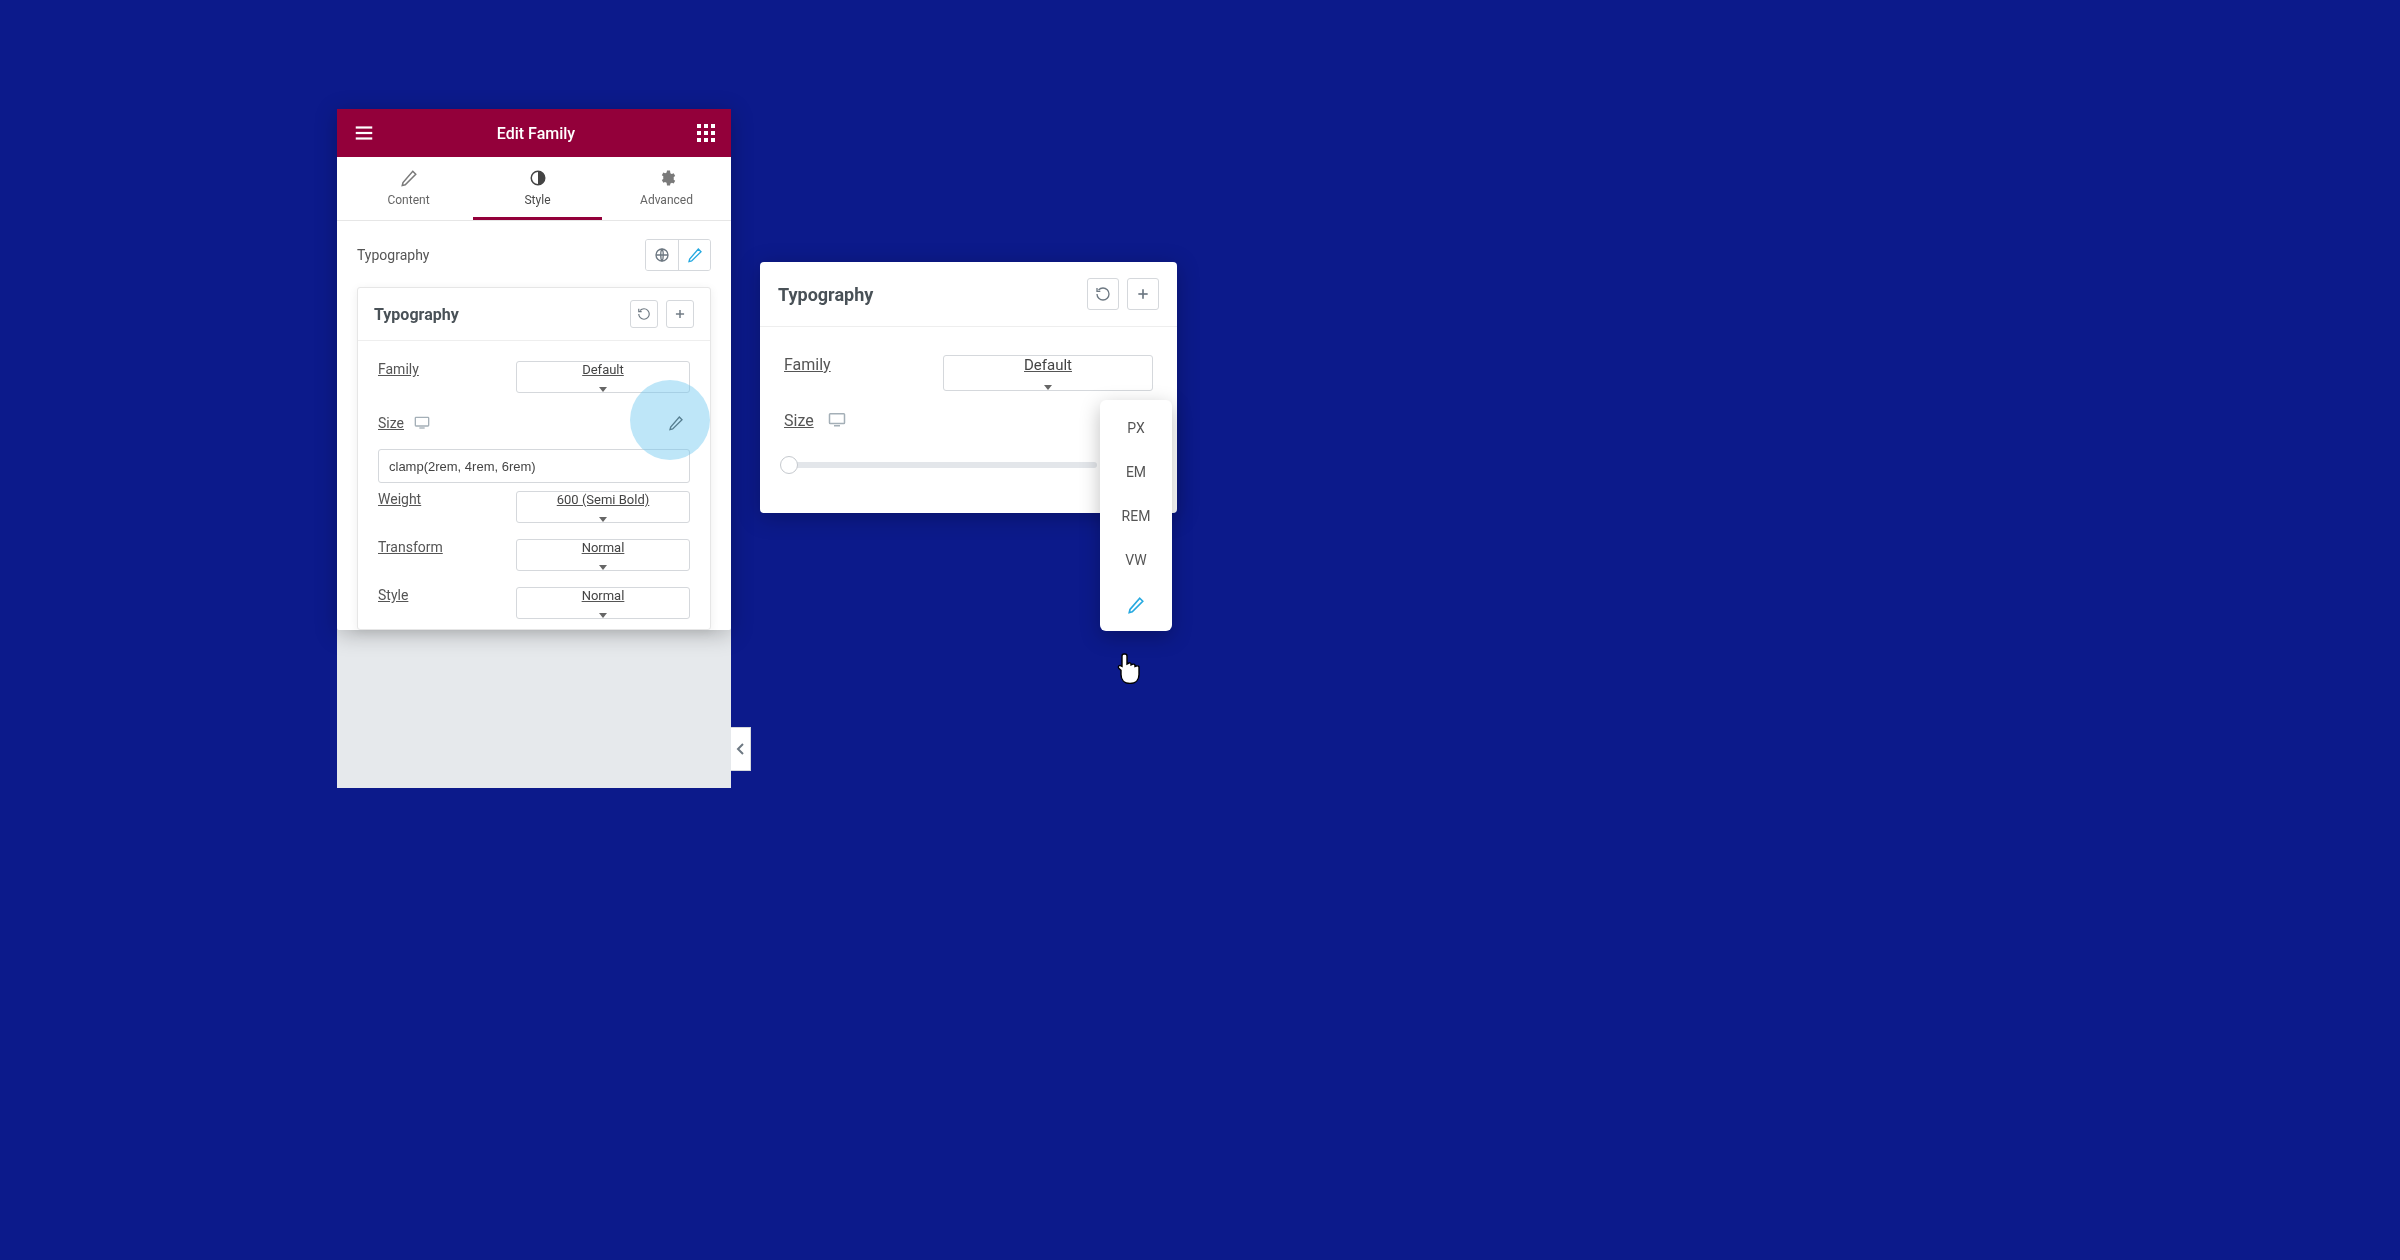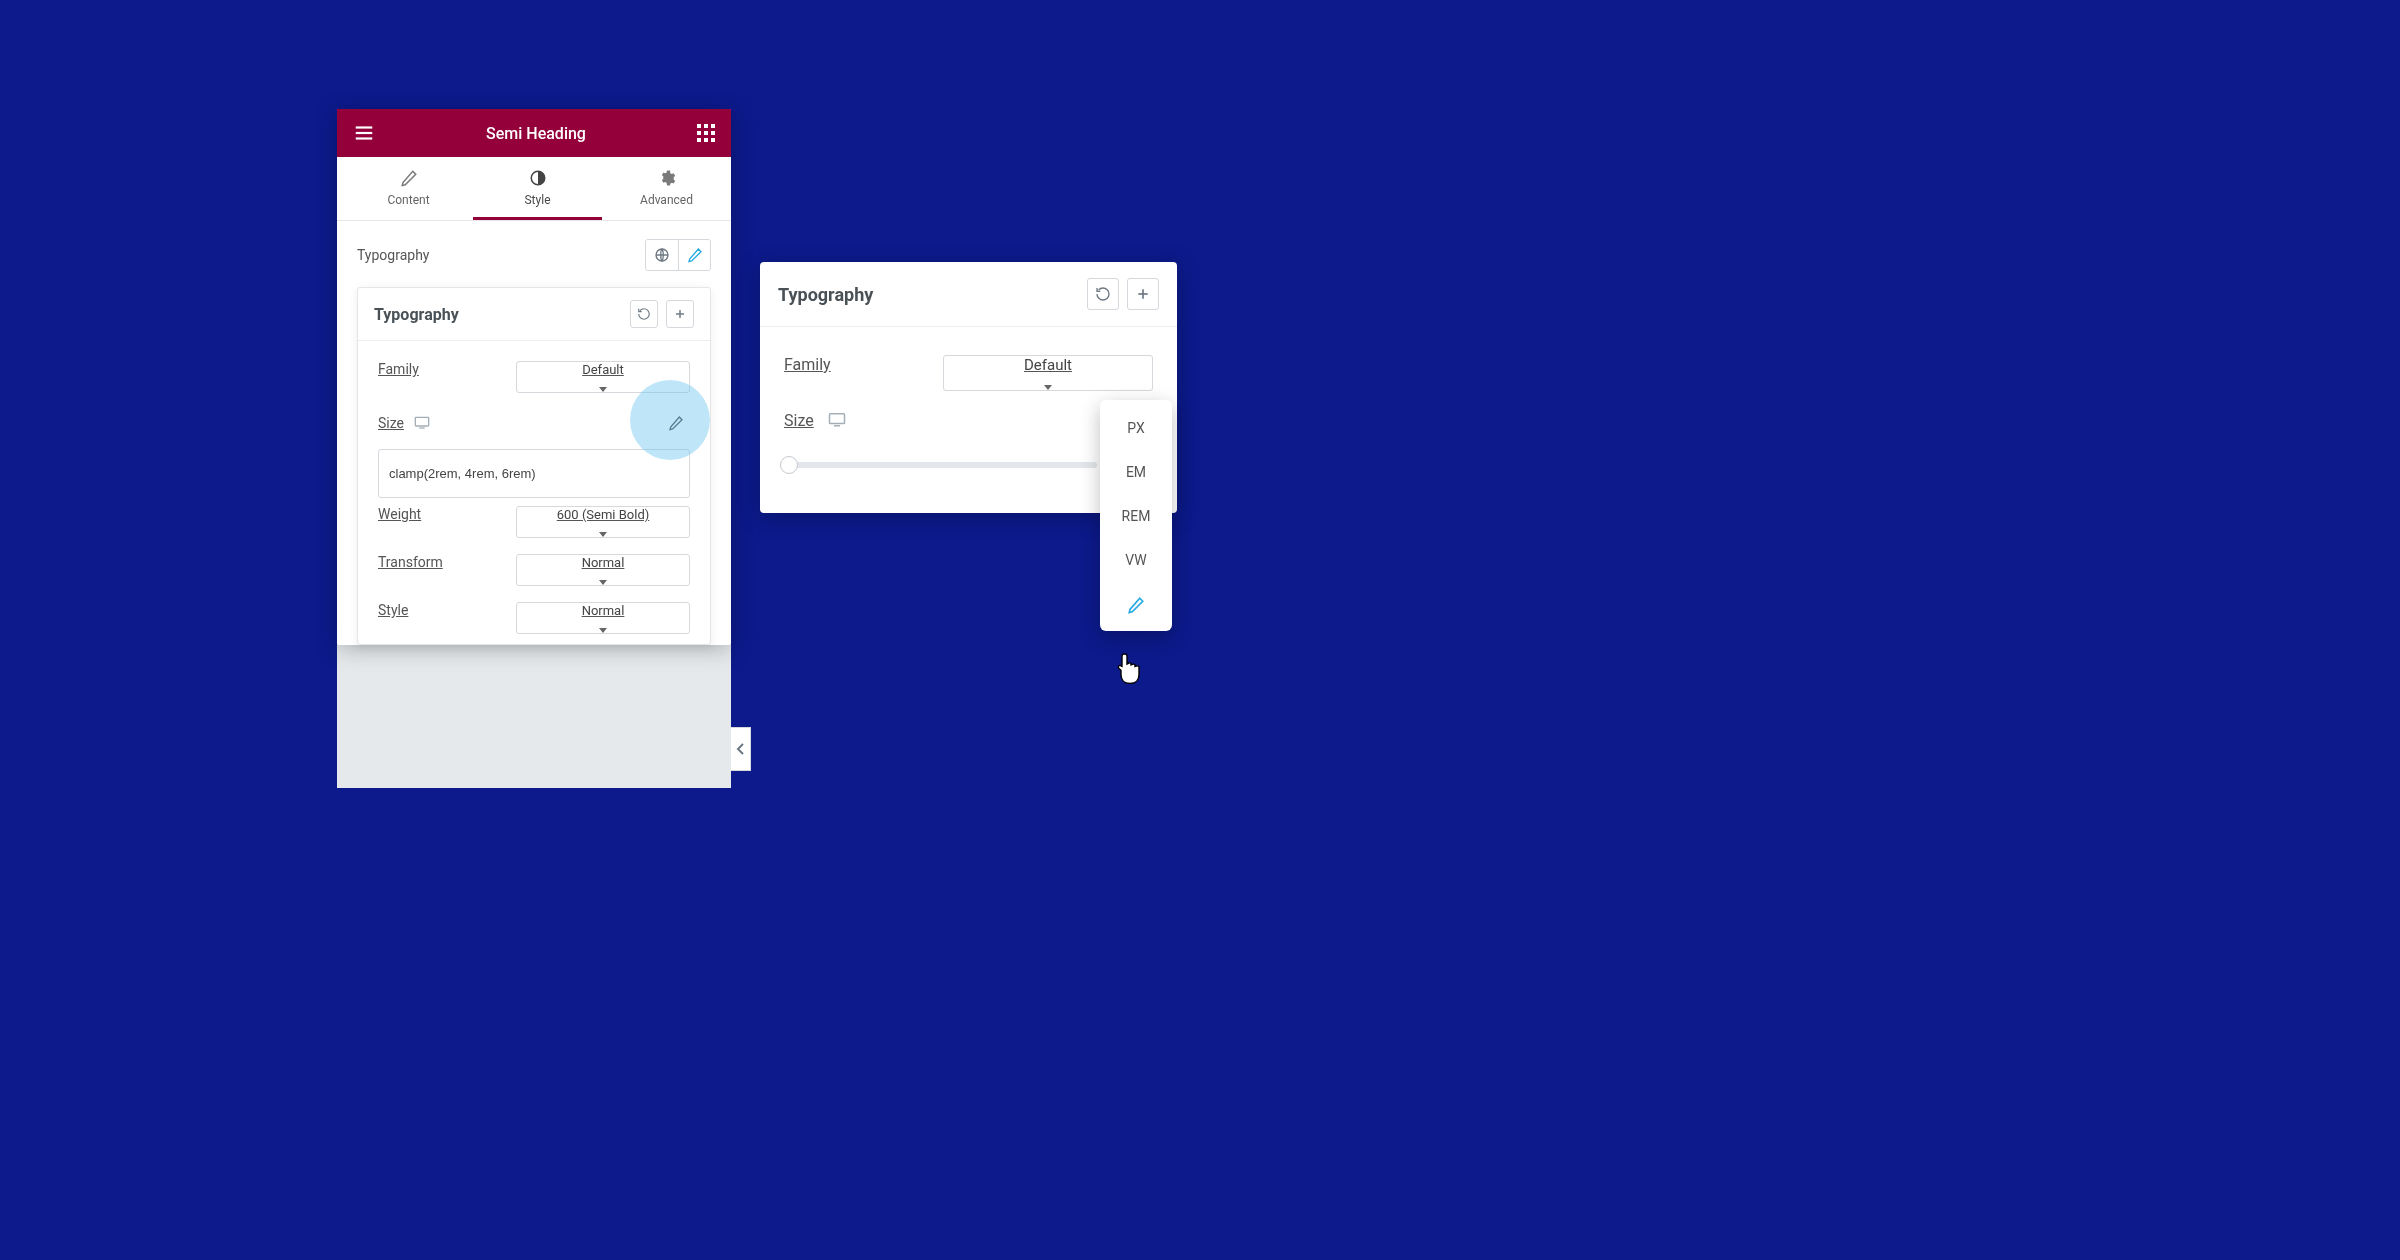--- a/index.html
+++ b/index.html
@@ -125,21 +125,21 @@
   .select {
     width: 174px; height:32px;
     border:1px solid #d5d8dc; border-radius:3px;
     background:#fff;
     display:flex; align-items:center; justify-content:space-between;
     padding:0 10px; font-size:13px; color:#444;
     cursor:pointer;
     flex-direction:column;
   }
   .text-input {
-    width: 100%; height:49px;
+    width: 100%; height:34px;
     border:1px solid #d5d8dc; border-radius:3px;
     padding:0 10px; font-size:13px; color:#444;
     margin-top:4px;
   }
   .size-row { display:flex; align-items:center; gap:10px; color:#555; font-size:14px; }
   .highlight-circle {
     position:absolute;
     width:80px; height:80px;
     background: rgba(110,200,240,.45);
     border-radius:50%;
@@ -223,21 +223,21 @@
   <div class="gutter-bg" style="left:0; top:430px; width:394px; height:250px;"></div>
 
   <div class="panel-header">
     <span class="icon-btn">
       <svg width="22" height="22" viewBox="0 0 24 24" fill="none" stroke="#fff" stroke-width="2.4">
           <line x1="3" y1="6" x2="21" y2="6"></line>
           <line x1="3" y1="12" x2="21" y2="12"></line>
           <line x1="3" y1="18" x2="21" y2="18"></line>
         </svg>
     </span>
-    <span class="panel-title">Semi Heading</span>
+    <span class="panel-title">Edit Family</span>
     <span class="icon-btn">
       <svg width="18" height="18" viewBox="0 0 18 18" fill="#fff">
           <rect x="0" y="0" width="4" height="4"></rect>
           <rect x="7" y="0" width="4" height="4"></rect>
           <rect x="14" y="0" width="4" height="4"></rect>
           <rect x="0" y="7" width="4" height="4"></rect>
           <rect x="7" y="7" width="4" height="4"></rect>
           <rect x="14" y="7" width="4" height="4"></rect>
           <rect x="0" y="14" width="4" height="4"></rect>
           <rect x="7" y="14" width="4" height="4"></rect>

